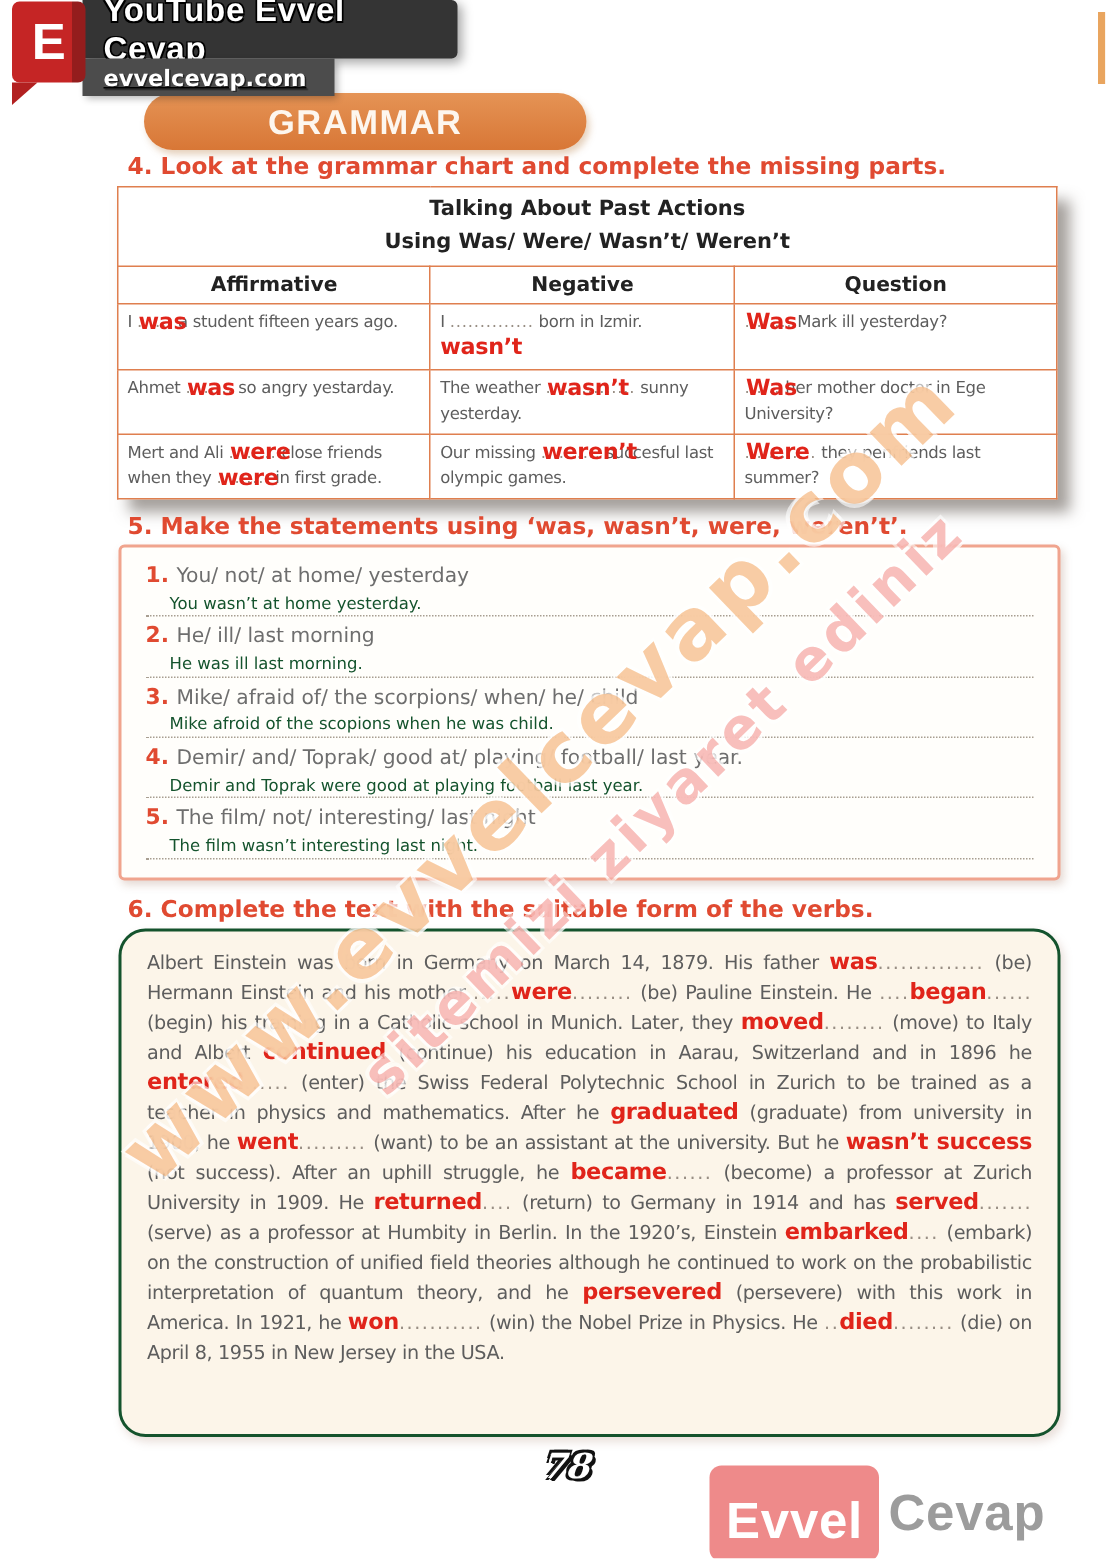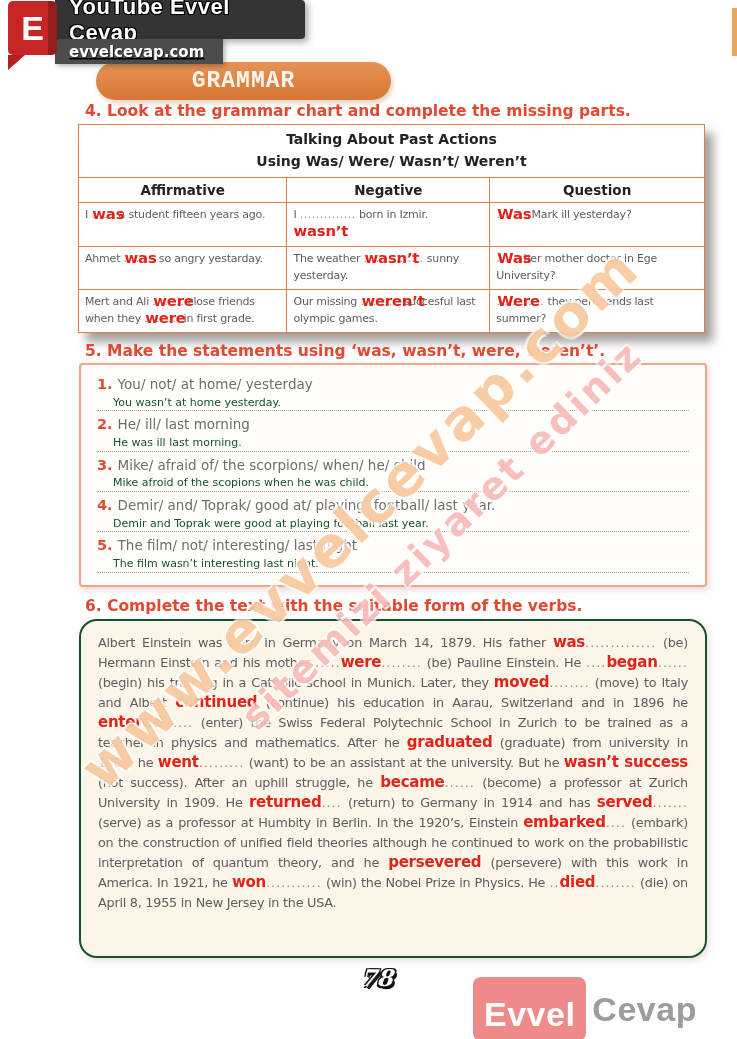--- a/index.html
+++ b/index.html
@@ -21,21 +21,21 @@
   .yt-bar2{position:absolute;left:55px;top:39px;width:168px;height:25px;background:#4c4c4c;
            display:flex;align-items:center;padding-left:14px;z-index:3;box-sizing:border-box;
            box-shadow:2px 2px 5px rgba(0,0,0,.3);text-decoration:underline;}
   .yt-bar2 span{color:#fff;font-size:15px;font-weight:bold;text-shadow:1px 1px 0 #222;}
 
   
   .banner{position:absolute;left:96px;top:62px;width:295px;height:38px;border-radius:20px;
           background:linear-gradient(180deg,#e59355,#d87736);display:flex;align-items:center;
           justify-content:center;z-index:2;box-shadow:2px 3px 5px rgba(180,120,60,.35);}
   .banner span{color:#fdf6ee;font-size:23px;font-weight:bold;letter-spacing:1px;
-          font-family:Liberation Mono, monospace;}
+          font-family:Liberation Sans, sans-serif;}
   .edge-tab{position:absolute;right:0;top:8px;width:5px;height:48px;background:#e9a55f;}
 
   
   .heading{position:absolute;left:85px;color:#e04a31;font-weight:bold;font-size:15.5px;white-space:nowrap;z-index:1;}
   .h4{top:102px;} .h5{top:342px;} .h6{top:597px;}
 
   
   .grammar-table{position:absolute;left:78px;top:124px;width:627px;border-collapse:collapse;
           background:#fff;box-shadow:8px 9px 9px rgba(75,65,58,.5);table-layout:fixed;z-index:1;}
   .grammar-table th,.grammar-table td{border:1.6px solid #df7f4f;}

